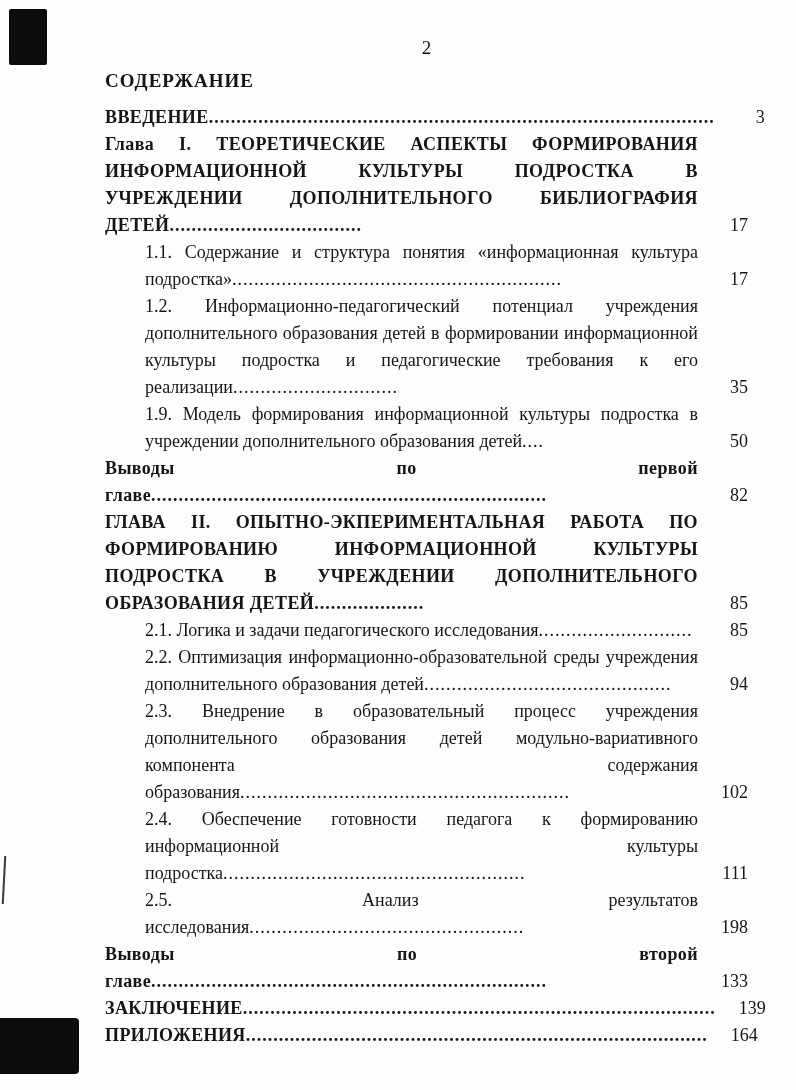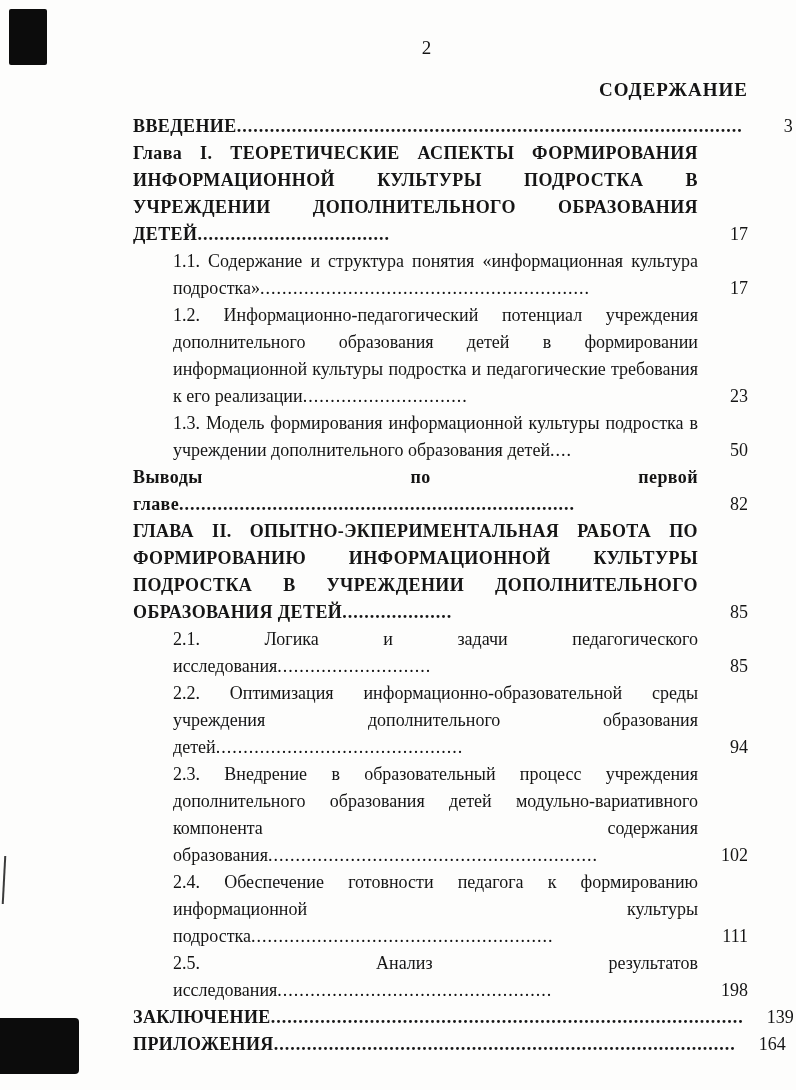--- a/index.html
+++ b/index.html
@@ -28,38 +28,37 @@
     top: 36px;
     width: 643px;
   }
   .page-number {
     text-align: center;
     font-size: 19px;
     line-height: 24px;
     margin-bottom: 8px;
   }
   .doc-title {
-    margin: 17px 0 10px 0;
-    text-align: right;
+    margin: 8px 0 10px 0;
+    text-align: left;
     font-size: 19px;
     font-weight: bold;
     letter-spacing: 1px;
     line-height: 26px;
   }
   .toc { width: 100%; }
   .toc-row {
     display: flex;
     align-items: flex-end;
   }
   .toc-text {
     flex: 1 1 auto;
     font-size: 18px;
     line-height: 27px;
     text-align: justify;
-    margin-left: 28px;
   }
   .toc-text .dots {
     word-break: break-all;
     letter-spacing: 1px;
   }
   .toc-row.bold .toc-text { font-weight: bold; }
   .toc-row.bold .toc-text .t { letter-spacing: 0.4px; }
   .toc-row.indent .toc-text { padding-left: 40px; }
   .toc-page {
     flex: 0 0 46px;
@@ -80,36 +79,36 @@
   <div class="content">
     <div class="page-number">2</div>
     <h1 class="doc-title">СОДЕРЖАНИЕ</h1>
     <div class="toc" id="toc-list">
   <div class="toc-row bold">
     <div class="toc-text"><span class="t">ВВЕДЕНИЕ</span><span class="dots">............................................................................................</span></div>
     <div class="toc-page">3</div>
   </div>
 
   <div class="toc-row bold">
-    <div class="toc-text"><span class="t">Глава I. ТЕОРЕТИЧЕСКИЕ АСПЕКТЫ ФОРМИРОВАНИЯ ИНФОРМАЦИОННОЙ КУЛЬТУРЫ ПОДРОСТКА В УЧРЕЖДЕНИИ ДОПОЛНИТЕЛЬНОГО ОБРАЗОВАНИЯ ДЕТЕЙ</span><span class="dots">...................................</span></div>
+    <div class="toc-text"><span class="t">Глава I. ТЕОРЕТИЧЕСКИЕ АСПЕКТЫ ФОРМИРОВАНИЯ ИНФОРМАЦИОННОЙ КУЛЬТУРЫ ПОДРОСТКА В УЧРЕЖДЕНИИ ДОПОЛНИТЕЛЬНОГО БИБЛИОГРАФИЯ ДЕТЕЙ</span><span class="dots">...................................</span></div>
     <div class="toc-page">17</div>
   </div>
 
   <div class="toc-row indent">
     <div class="toc-text"><span class="t">1.1. Содержание и структура понятия «информационная культура подростка»</span><span class="dots">............................................................</span></div>
     <div class="toc-page">17</div>
   </div>
 
   <div class="toc-row indent">
     <div class="toc-text"><span class="t">1.2. Информационно-педагогический потенциал учреждения дополнительного образования детей в формировании информационной культуры подростка и педагогические требования к его реализации</span><span class="dots">..............................</span></div>
-    <div class="toc-page">23</div>
+    <div class="toc-page">35</div>
   </div>
 
   <div class="toc-row indent">
-    <div class="toc-text"><span class="t">1.3. Модель формирования информационной культуры подростка в учреждении дополнительного образования детей</span><span class="dots">....</span></div>
+    <div class="toc-text"><span class="t">1.9. Модель формирования информационной культуры подростка в учреждении дополнительного образования детей</span><span class="dots">....</span></div>
     <div class="toc-page">50</div>
   </div>
 
   <div class="toc-row bold">
     <div class="toc-text"><span class="t">Выводы по первой главе</span><span class="dots">........................................................................</span></div>
     <div class="toc-page">82</div>
   </div>
 
   <div class="toc-row bold">
     <div class="toc-text"><span class="t">ГЛАВА II. ОПЫТНО-ЭКПЕРИМЕНТАЛЬНАЯ РАБОТА ПО ФОРМИРОВАНИЮ ИНФОРМАЦИОННОЙ КУЛЬТУРЫ ПОДРОСТКА В УЧРЕЖДЕНИИ ДОПОЛНИТЕЛЬНОГО ОБРАЗОВАНИЯ ДЕТЕЙ</span><span class="dots">....................</span></div>
@@ -134,20 +133,24 @@
   <div class="toc-row indent">
     <div class="toc-text"><span class="t">2.4. Обеспечение готовности педагога к формированию информационной культуры подростка</span><span class="dots">.......................................................</span></div>
     <div class="toc-page">111</div>
   </div>
 
   <div class="toc-row indent">
     <div class="toc-text"><span class="t">2.5. Анализ результатов исследования</span><span class="dots">..................................................</span></div>
     <div class="toc-page">198</div>
   </div>
 
+  <div class="toc-row bold">
+    <div class="toc-text"><span class="t">Выводы по второй главе</span><span class="dots">........................................................................</span></div>
+    <div class="toc-page">133</div>
+  </div>
 
   <div class="toc-row bold">
     <div class="toc-text"><span class="t">ЗАКЛЮЧЕНИЕ</span><span class="dots">......................................................................................</span></div>
     <div class="toc-page">139</div>
   </div>
 
 
   <div class="toc-row bold">
     <div class="toc-text"><span class="t">ПРИЛОЖЕНИЯ</span><span class="dots">....................................................................................</span></div>
     <div class="toc-page">164</div>

